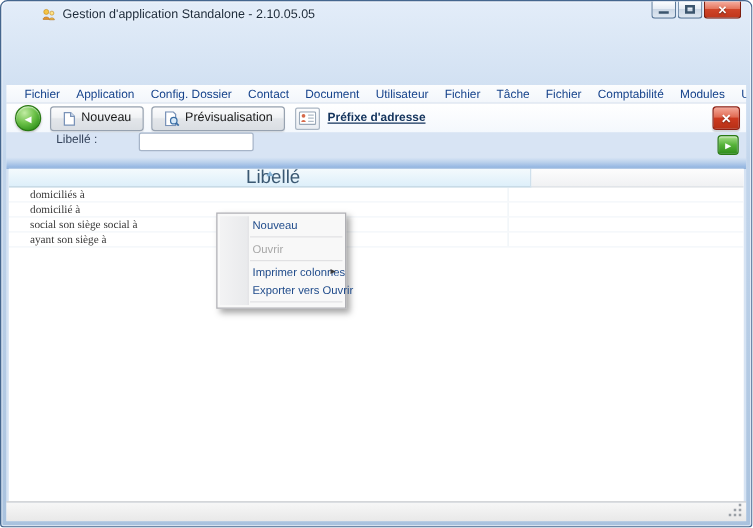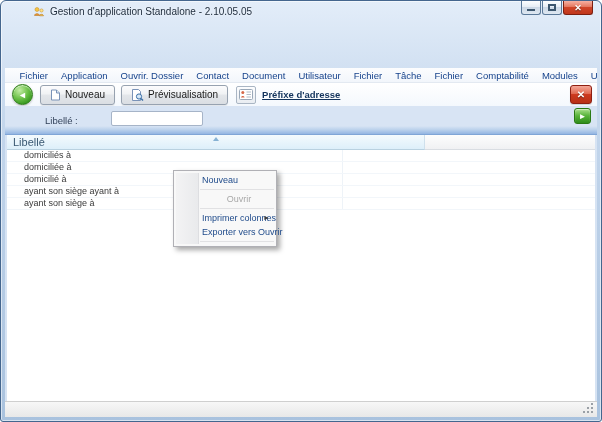--- a/index.html
+++ b/index.html
@@ -62,65 +62,65 @@
   }
   .tb-link{ font-size:9.5px; color:#13335c; text-decoration:underline; cursor:pointer; white-space:nowrap;font-weight:bold; }
   .tb-close{
     margin-left:auto; width:22px; height:19px; border:1px solid #8e1f12; border-radius:3px;
     background:linear-gradient(#f4a899 0%,#e06a52 45%,#cd3a20 50%,#b73016 100%);
     color:#fff; font-size:10px; font-weight:bold; display:flex; align-items:center; justify-content:center;
     text-shadow:0 1px 1px rgba(0,0,0,.45); box-shadow:0 1px 1px rgba(0,0,0,.15); cursor:default;
   }
 
   
-  .filter-row{ height:20px; flex:0 0 auto; background:#d8e4f4; display:flex; align-items:flex-end; padding-left:40px; position:relative;gap:27px; }
+  .filter-row{ height:20px; flex:0 0 auto; background:#d8e4f4; display:flex; align-items:flex-start; padding-left:40px; position:relative;gap:27px; }
   .filter-label{ font-size:9.5px; color:#33425a; margin-right:6px; }
   .filter-input{ width:92px; height:15px; border:1px solid #a6b4c8; border-radius:2px; font-size:9.5px; padding:0 3px; font-family:"Liberation Sans",sans-serif; }
   .go-btn{
     position:absolute; right:6px; top:2px; width:17px; height:16px; border:1px solid #2a7a14; border-radius:3px;
     background:linear-gradient(#a8e08a 0%,#55b238 50%,#2f8d1b 100%);
     color:#fff; font-size:8px; display:flex; align-items:center; justify-content:center;
     box-shadow:inset 0 1px 1px rgba(255,255,255,.5); cursor:default;
   }
 
   
   .divider-band{ height:9px; flex:0 0 auto; background:linear-gradient(180deg,#d8e4f4 0%,#bcd2ec 45%,#93b5e2 100%); border-bottom:1px solid #7fa5d6; }
 
   
   .table-area{ flex:1 1 auto; margin:0 2px; background:#fff; display:flex; flex-direction:column; overflow:hidden; }
   .grid-header{ height:15px; flex:0 0 auto; display:flex; }
   .gh-col1{
-    width:418px; position:relative; padding-left:6px; font-size:11px; color:#3a5872; line-height:14px;
-    background:linear-gradient(#f4fafd,#ddeffa); border-right:1px solid #cfe0ec; border-bottom:1px solid #b9d1e0; cursor:default;
+    width:418px; position:relative; padding-left:6px; font-size:15px; color:#3a5872; line-height:14px;
+    background:linear-gradient(#f4fafd,#ddeffa); border-right:1px solid #cfe0ec; border-bottom:1px solid #b9d1e0; cursor:default;text-align:center;
   }
   .sort-arrow{ position:absolute; left:50%; top:2px; width:0; height:0; margin-left:-3px;
     border-left:3px solid transparent; border-right:3px solid transparent; border-bottom:4px solid #86b2d4; }
   .gh-col2{ flex:1; background:linear-gradient(#fdfdfd,#f0f1f3); border-bottom:1px solid #d9dde2; cursor:default; }
   .grid-body{ flex:1; overflow:hidden; }
   .grid-row{ height:12px; display:flex; border-bottom:1px solid #f2f6fa; cursor:default; }
-  .gr-col1{ width:336px; border-right:1px solid #eef3f8; padding-left:17px; font-size:9px; color:#3a3a3a; line-height:11px; white-space:nowrap; }
+  .gr-col1{ width:400px; border-right:1px solid #eef3f8; padding-left:17px; font-size:9px; color:#3a3a3a; line-height:11px; white-space:nowrap;font-family:Liberation Serif, serif; }
   .gr-col2{ flex:1; }
 
   
   .status-strip{ height:16px; flex:0 0 auto; background:linear-gradient(#f7f7f7,#e8e8e8); border-top:1px solid #cfcfcf; position:relative; }
   .resize-grip{ position:absolute; right:4px; bottom:4px; width:2px; height:2px; background:#9aa0a6;
     box-shadow:-4px 0 0 #9aa0a6, -8px 0 0 #9aa0a6, 0 -4px 0 #9aa0a6, -4px -4px 0 #9aa0a6, 0 -8px 0 #9aa0a6; }
 
   
   .context-menu{
     position:absolute; left:172px; top:169px; width:104px; z-index:10;
     background:#f8f8f8; border:1px solid #b0b0b5; padding:2px 0;
     box-shadow:3px 3px 5px rgba(0,0,0,.35);
   }
   .context-menu::before{
     content:""; position:absolute; left:2px; top:2px; bottom:2px; width:22px;
     background:linear-gradient(90deg,#f3f3f4,#e9eaec); border-right:1px solid #dddee1;
   }
   .cm-item{ position:relative; height:14px; line-height:14px; padding-left:28px; font-size:9px; color:#1e4a8a; white-space:nowrap; cursor:default; z-index:1; }
-  .cm-item.disabled{ color:#a8a8a8;text-align:center; }
+  .cm-item.disabled{ color:#a8a8a8; }
   .cm-sep{ border-top:1px solid #e1e1e3; margin:2px 2px 2px 26px; }
   .cm-sub-arrow{ position:absolute; right:6px; top:0; font-size:7px; color:#3a3a3a; line-height:14px; }
 </style>
 </head>
 <body>
 
 <div class="window">
 
   <div class="titlebar">
     <svg class="app-icon" viewBox="0 0 12 12">
@@ -141,21 +141,21 @@
           <span>✕</span>
         </div>
     </div>
   </div>
 
   <div class="client">
 
     <div class="menubar">
       <span class="menu-item">Fichier</span>
       <span class="menu-item">Application</span>
-      <span class="menu-item">Ouvrir. Dossier</span>
+      <span class="menu-item">Config. Dossier</span>
       <span class="menu-item">Contact</span>
       <span class="menu-item">Document</span>
       <span class="menu-item">Utilisateur</span>
       <span class="menu-item">Fichier</span>
       <span class="menu-item">Tâche</span>
       <span class="menu-item">Fichier</span>
       <span class="menu-item">Comptabilité</span>
       <span class="menu-item">Modules</span>
       <span class="menu-item">Utilisateur</span>
 
@@ -213,29 +213,25 @@
           <span class="sort-arrow"></span>
         </div>
         <div class="gh-col2"></div>
       </div>
       <div class="grid-body">
         <div class="grid-row">
           <div class="gr-col1">domiciliés à</div>
             <div class="gr-col2"></div>
         </div>
         <div class="grid-row">
-          <div class="gr-col1">domiciliée à</div>
-            <div class="gr-col2"></div>
-        </div>
-        <div class="grid-row">
           <div class="gr-col1">domicilié à</div>
             <div class="gr-col2"></div>
         </div>
         <div class="grid-row">
-          <div class="gr-col1">ayant son siège ayant à</div>
+          <div class="gr-col1">social son siège social à</div>
             <div class="gr-col2"></div>
         </div>
         <div class="grid-row">
           <div class="gr-col1">ayant son siège à</div>
             <div class="gr-col2"></div>
         </div>
       </div>
     </div>
 
     <div class="status-strip">

